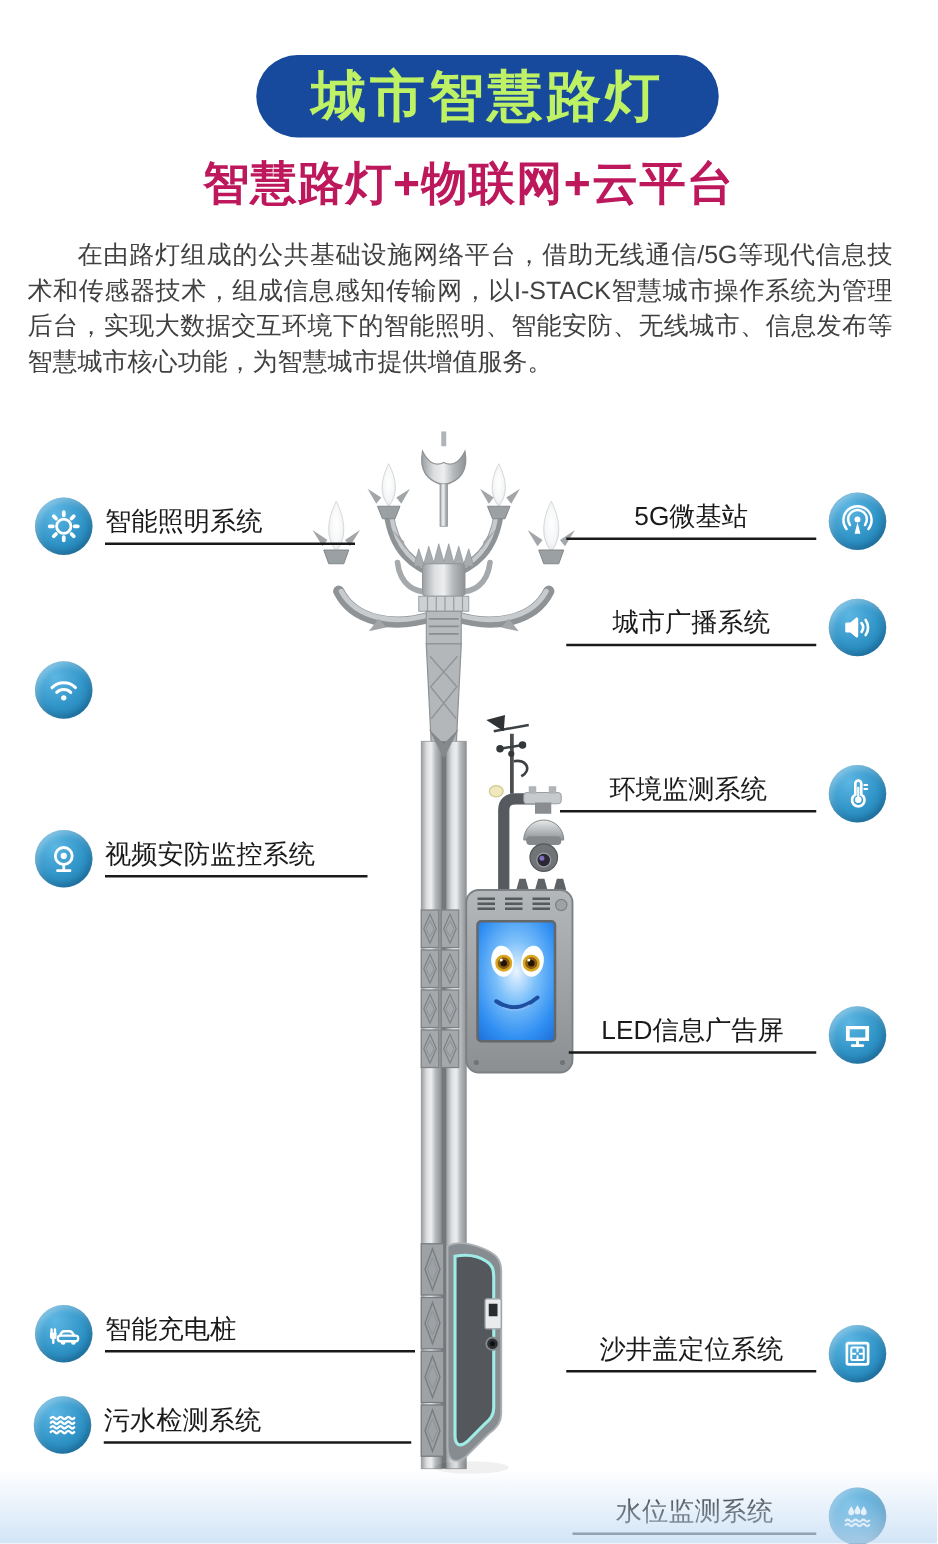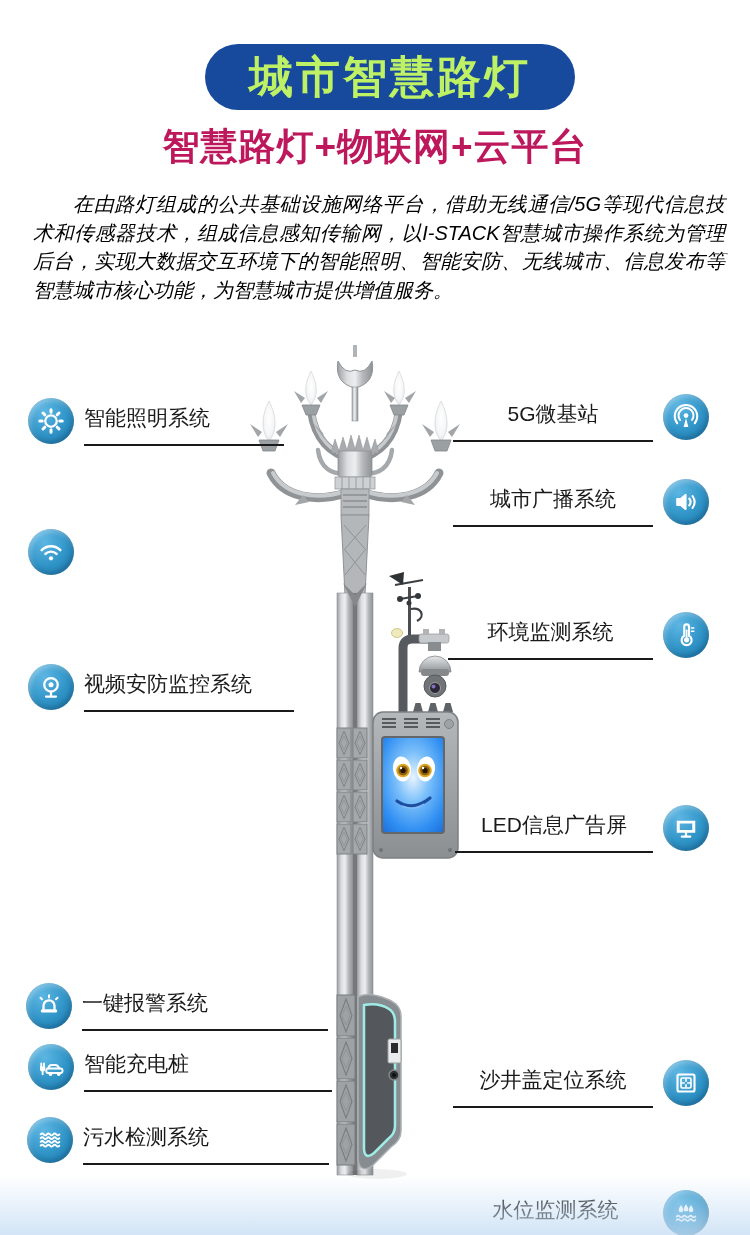--- a/index.html
+++ b/index.html
@@ -3,30 +3,30 @@
 <meta charset="utf-8">
 <style>
   html,body{margin:0;padding:0;background:#fff;}
   .page{position:relative;width:750px;height:1235px;background:#fff;overflow:hidden;
         font-family:"Liberation Sans","DejaVu Sans",sans-serif;}
   .title-pill{position:absolute;left:205px;top:44px;width:370px;height:66px;border-radius:33px;
         background:#17499d;display:flex;align-items:center;justify-content:center;}
   .title-pill span{color:#bef264;font-size:44px;font-weight:bold;letter-spacing:3px;}
   .subtitle{position:absolute;left:0;top:122px;width:100%;text-align:center;
         color:#be185d;font-size:37px;font-weight:bold;letter-spacing:1px;}
-  .desc{position:absolute;left:33px;top:190px;width:692px;margin:0;
-        color:#000000;font-size:20px;line-height:28.5px;text-indent:2em;text-align:justify;font-style:italic;}
+  .desc{position:absolute;left:22px;top:190px;width:692px;margin:0;
+        color:#404040;font-size:20px;line-height:28.5px;text-indent:2em;text-align:justify;}
   .feature{position:absolute;display:flex;align-items:flex-start;}
   .ficon{width:46px;height:46px;border-radius:50%;flex:none;
         background:radial-gradient(circle at 35% 28%, #5cb6e3 0%, #2f93c6 55%, #1f7db2 100%);
         box-shadow:inset -2px -3px 5px rgba(0,40,70,.28), inset 2px 3px 5px rgba(255,255,255,.35);
         display:flex;align-items:center;justify-content:center;}
   .ficon svg{width:30px;height:30px;display:block;}
   .flabel{font-size:21px;color:#1a1a1a;line-height:24px;margin-top:8px;
-        padding-bottom:14px;border-bottom:2px solid #1a1a1a;}
+        padding-bottom:4px;border-bottom:2px solid #1a1a1a;}
   .feature.left .flabel{margin-left:10px;}
   .feature.right .flabel{margin-right:10px;text-align:center;}
   .pole{position:absolute;left:225px;top:345px;width:300px;height:840px;}
   .bottom-fade{position:absolute;left:0;bottom:0;width:100%;height:60px;
         background:linear-gradient(180deg, rgba(207,227,246,0) 0%, rgba(199,222,244,.8) 100%);}
 </style>
 </head>
 <body>
 
 <div class="page">
@@ -247,30 +247,20 @@
     <span class="ficon">
       <svg viewBox="0 0 24 24" fill="none" stroke="#fff" stroke-width="1.8" stroke-linecap="round">
         <circle cx="12" cy="10.2" r="5.4"></circle>
         <circle cx="12" cy="10.2" r="2" fill="#fff" stroke="none"></circle>
         <path d="M12,15.6 L12,18.4 M8,19.6 L16,19.6"></path>
       </svg>
     </span>
     <span class="flabel" style="width:210px">视频安防监控系统</span>
   </div>
 
-  <div class="feature left" style="left:26px;top:983px">
-    <span class="ficon">
-      <svg viewBox="0 0 24 24" fill="none" stroke="#fff" stroke-linecap="round">
-        <path d="M7.6,14.6 v-2.8 a4.4,4.4 0 0 1 8.8,0 v2.8" stroke-width="1.8"></path>
-        <rect x="5.4" y="14.6" width="13.2" height="2.6" rx="1.3" fill="#fff" stroke="none"></rect>
-        <path d="M12,5.2 V3.4 M6.4,6.6 L5.2,5.4 M17.6,6.6 L18.8,5.4" stroke-width="1.6"></path>
-      </svg>
-    </span>
-    <span class="flabel" style="width:246px">一键报警系统</span>
-  </div>
 
   <div class="feature left" style="left:28px;top:1044px">
     <span class="ficon">
       <svg viewBox="0 0 24 24" fill="none" stroke="#fff" stroke-width="1.5" stroke-linecap="round">
         <path d="M9.6,13.2 q0.9,-2.8 2.8,-2.8 h3.2 q1.9,0 3,2.8"></path>
         <rect x="8.2" y="13.2" width="13" height="3.6" rx="1.6"></rect>
         <circle cx="11.6" cy="17.6" r="1.5" fill="#fff" stroke="none"></circle>
         <circle cx="18.2" cy="17.6" r="1.5" fill="#fff" stroke="none"></circle>
         <path d="M4.2,9.2 v2.2 M6.4,9.2 v2.2"></path>
         <path d="M3.2,11.4 h4.2 v2.2 a2.1,2.1 0 0 1 -4.2,0 z" fill="#fff" stroke="none"></path>

